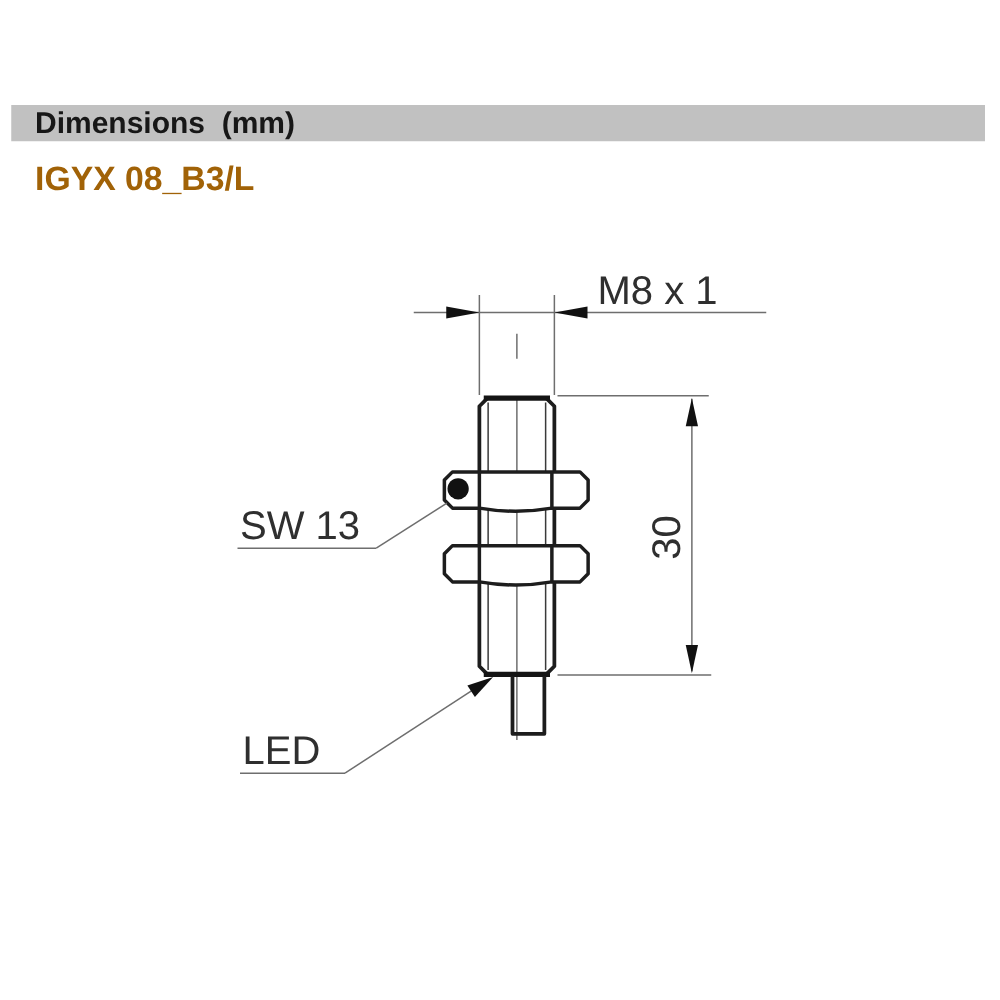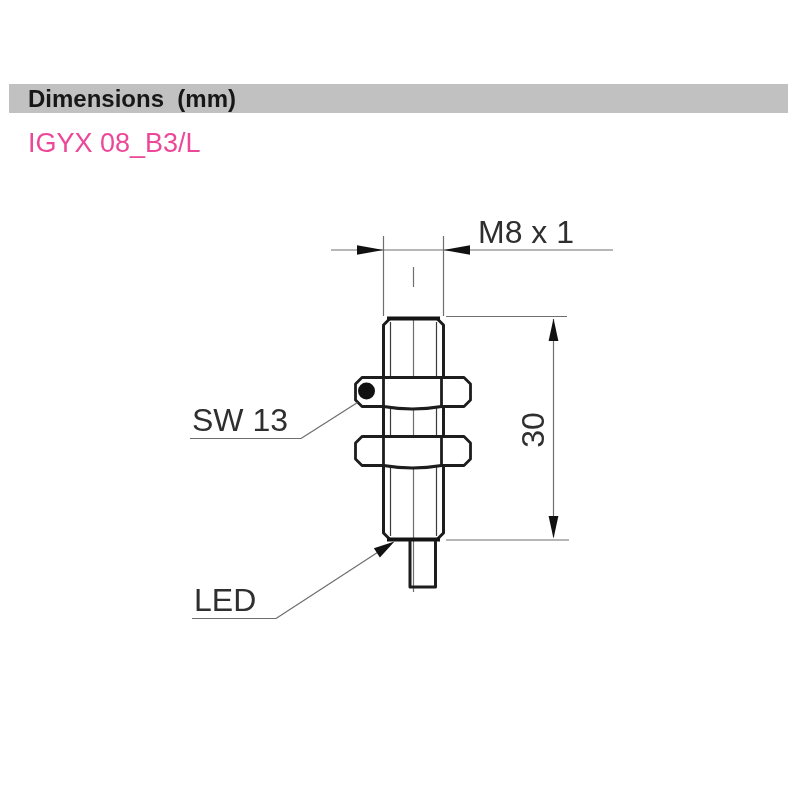--- a/index.html
+++ b/index.html
@@ -9,22 +9,22 @@
   }
   .section-bar{
     position:absolute;left:9px;top:84px;width:779px;height:29px;
     background:#c1c1c1;display:flex;align-items:flex-end;
   }
   .section-bar .bar-title{
     margin-left:19px;font-size:24px;font-weight:bold;color:#171717;
     white-space:pre;letter-spacing:0px;
   }
   .model-title{
-    position:absolute;left:28px;top:128px;font-size:27px;font-weight:normal;
-    color:#ec4899;white-space:pre;
+    position:absolute;left:28px;top:128px;font-size:27px;font-weight:bold;
+    color:#a16207;white-space:pre;
   }
   svg{position:absolute;left:0;top:0;}
   .thin{stroke:#6e6e6e;stroke-width:1.2;fill:none;}
   .outline{stroke:#1d1d1d;stroke-width:3;fill:none;stroke-linejoin:round;}
   .outline-heavy{stroke:#141414;stroke-width:4.2;fill:none;}
   .nut{stroke:#1d1d1d;stroke-width:2.8;fill:#ffffff;stroke-linejoin:round;}
   .facet{stroke:#1d1d1d;stroke-width:2.8;fill:none;}
   .threadline{stroke:#3a3a3a;stroke-width:1.2;fill:none;}
   .arrow{fill:#111111;stroke:none;}
   .dimtext{font-family:"Liberation Sans","DejaVu Sans",sans-serif;

